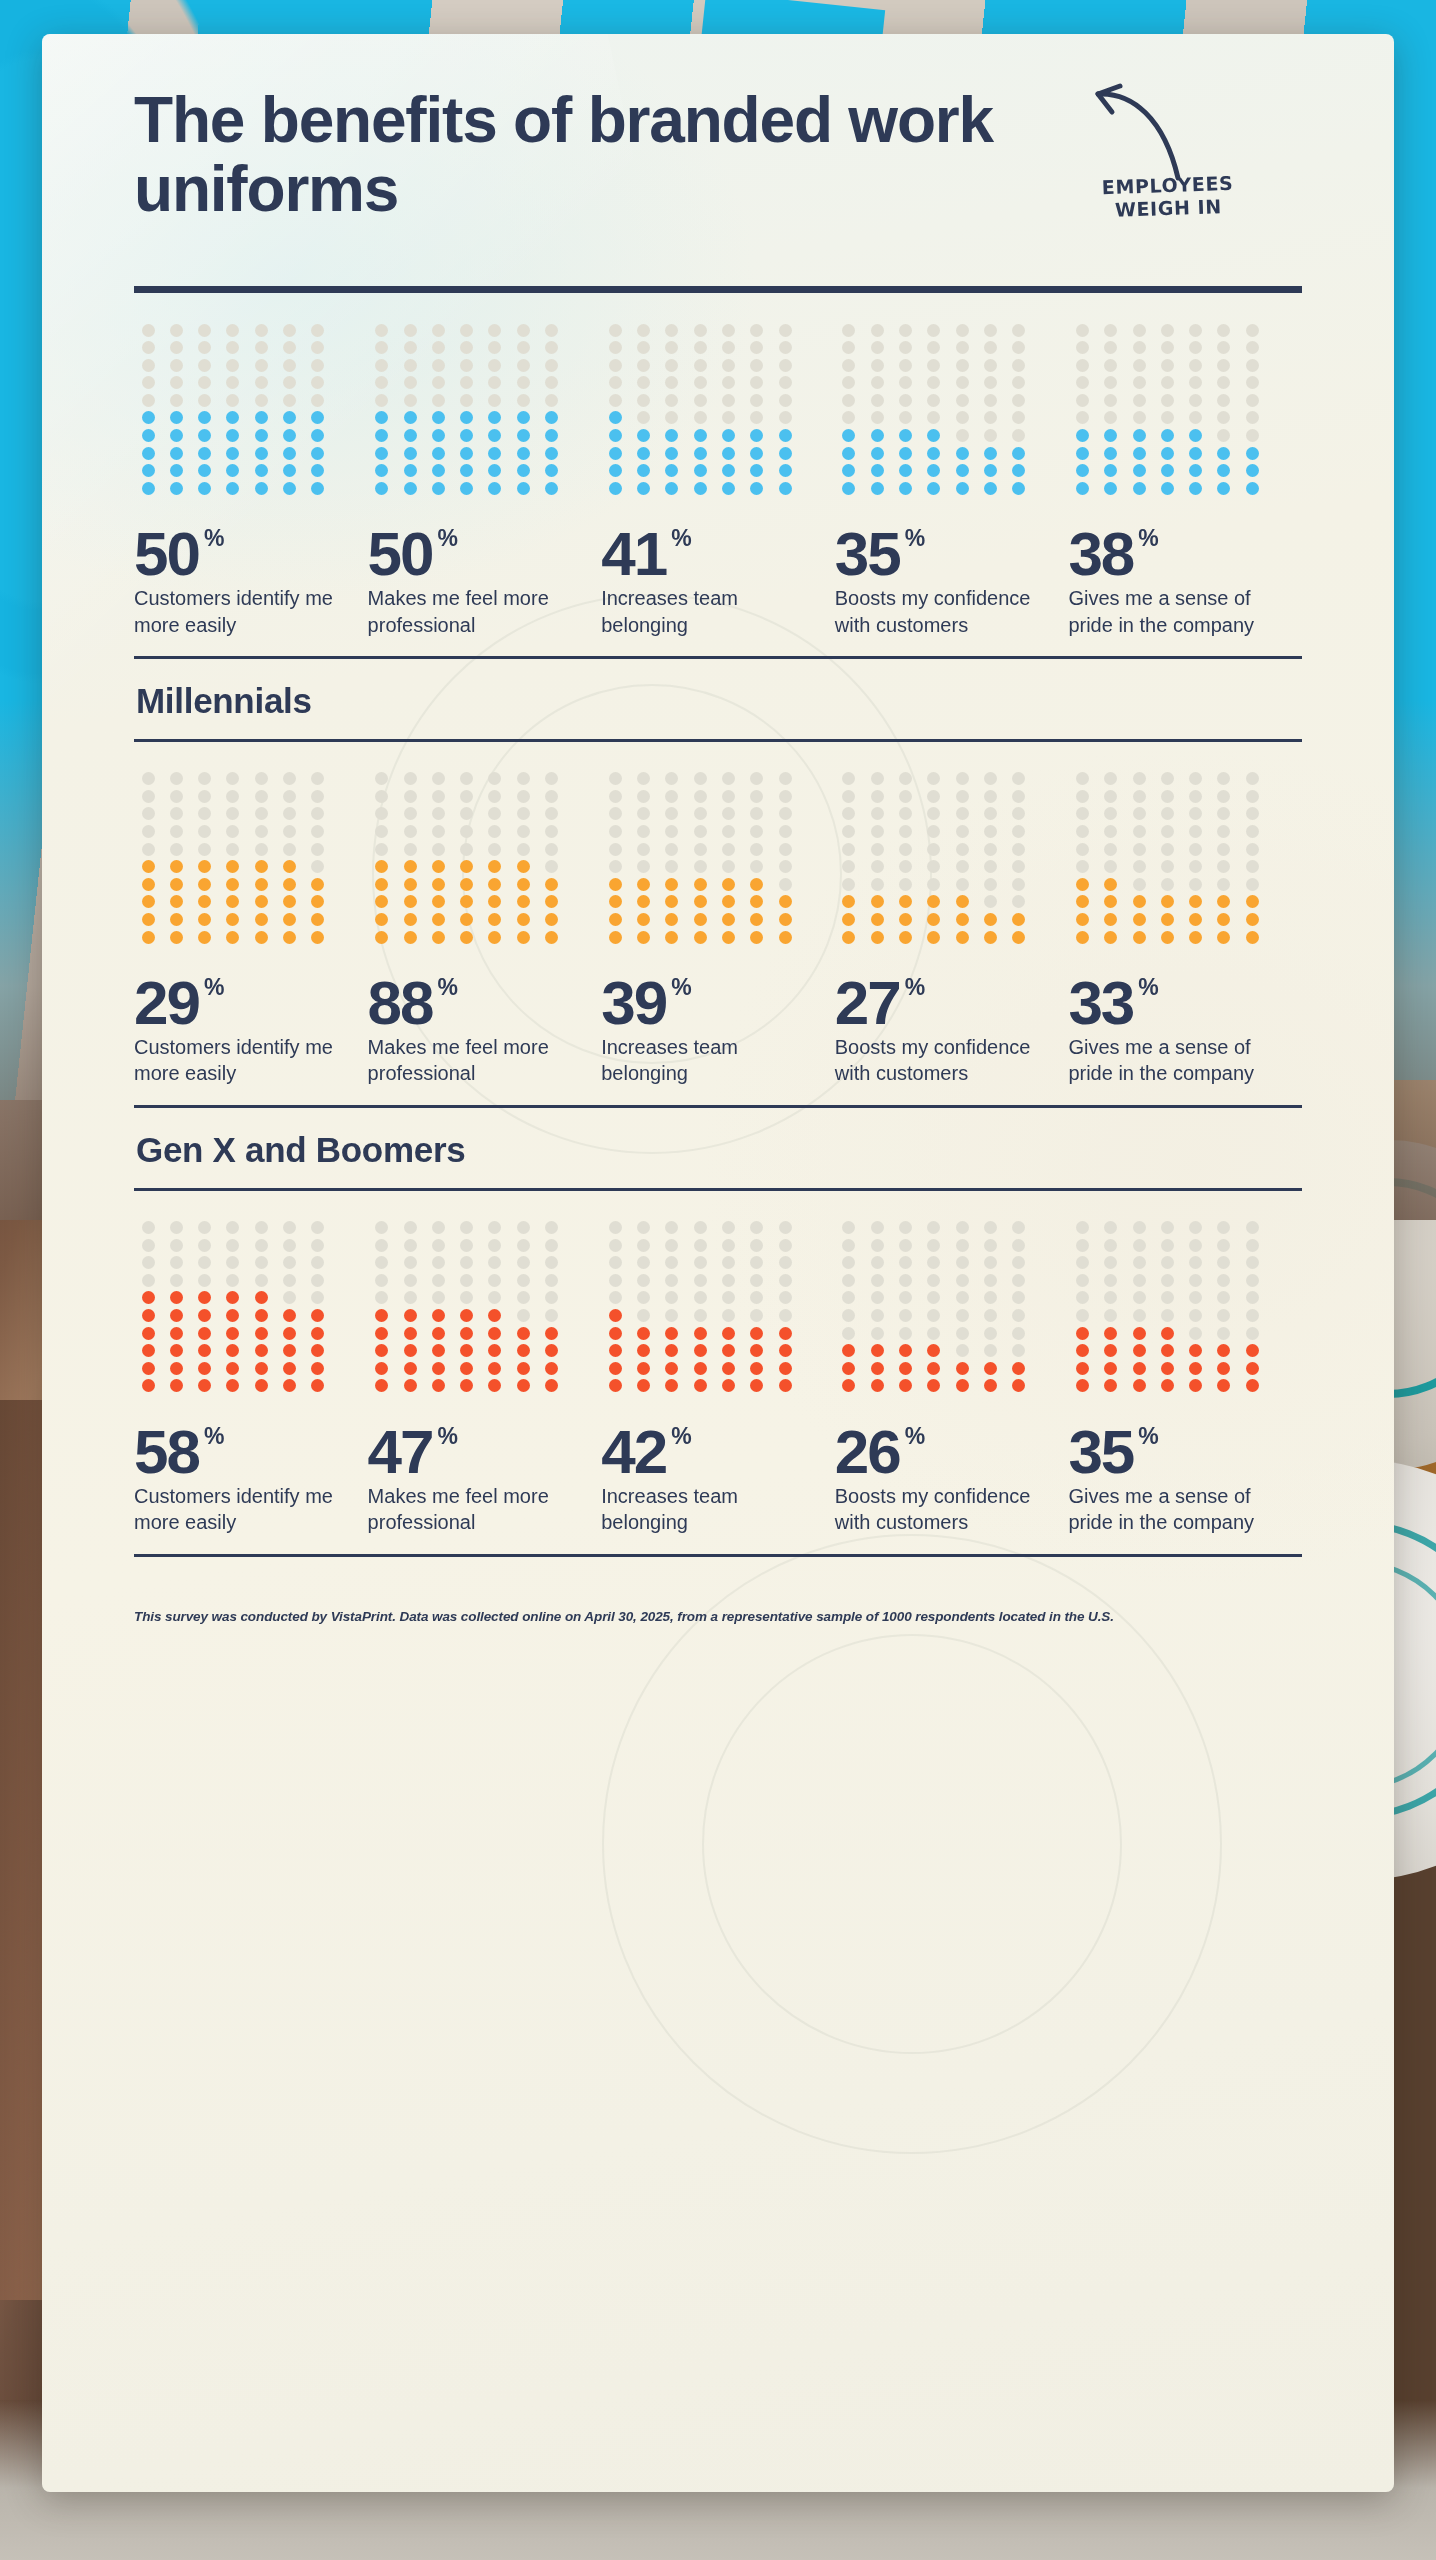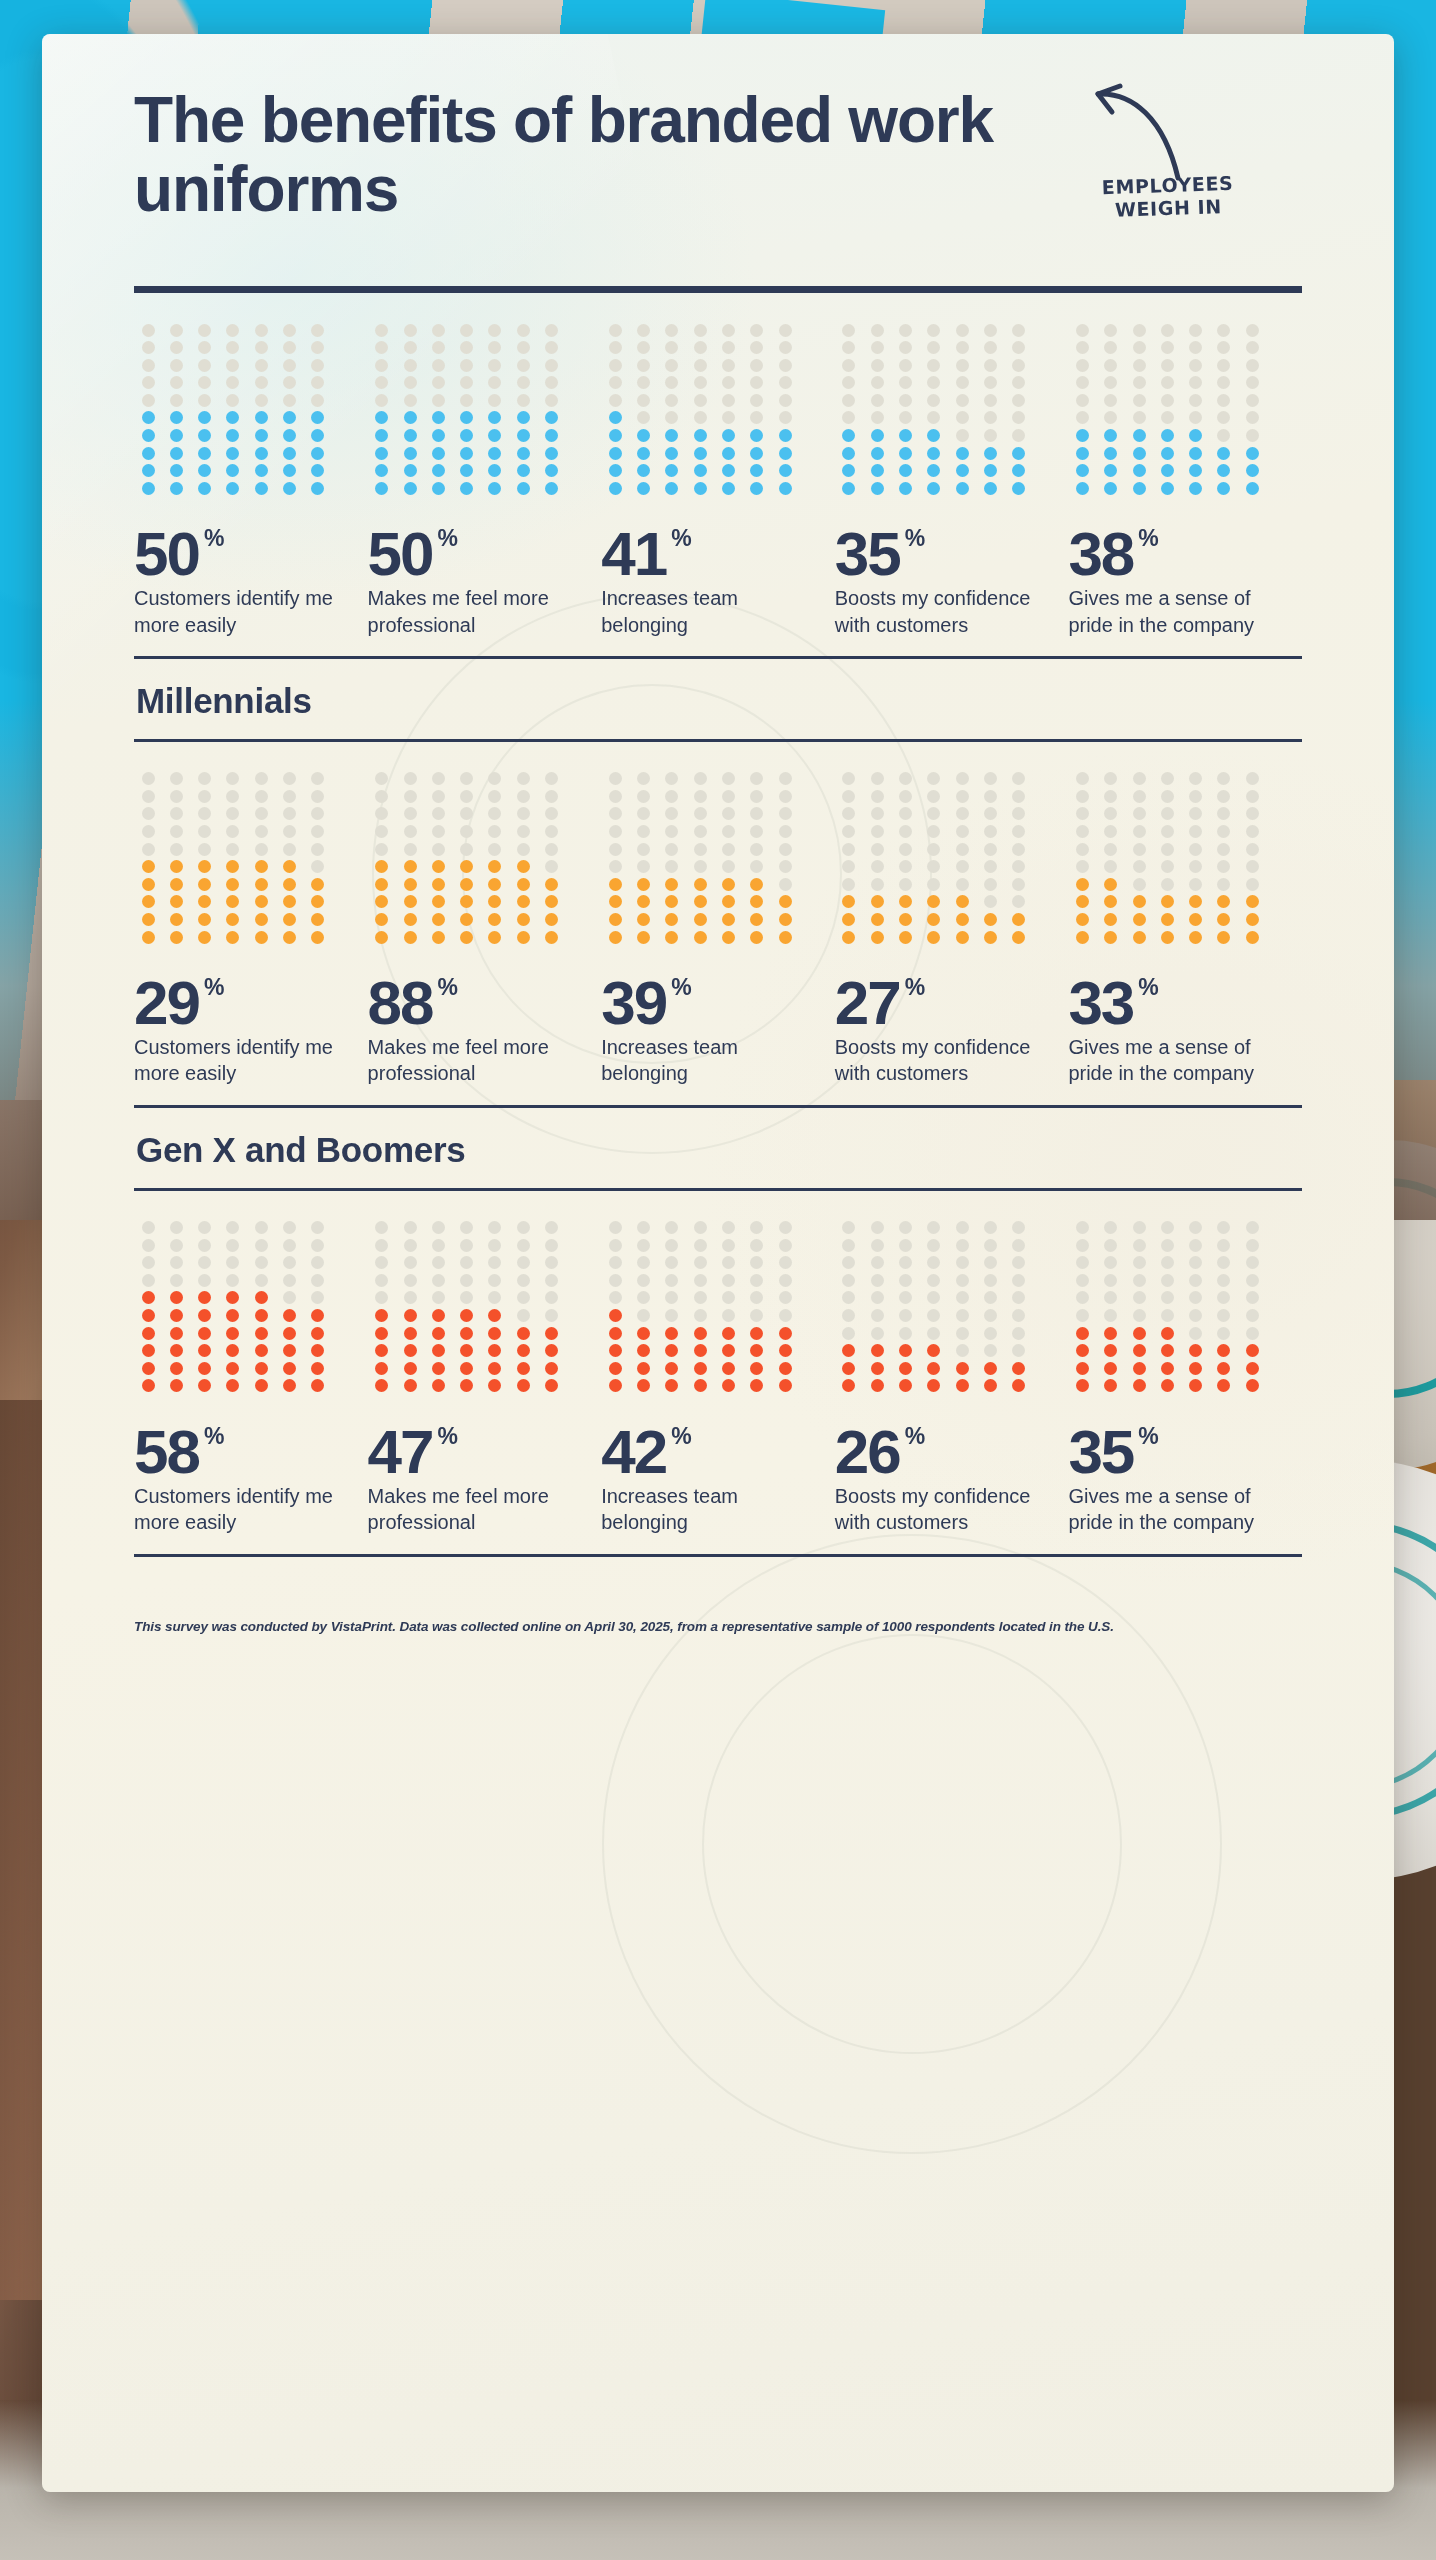--- a/index.html
+++ b/index.html
@@ -228,21 +228,21 @@
     color: #2e3a56;
     font-weight: normal;
     max-width: 200px;
   }
 
   .section-foot-rule { margin-top: 18px; }
 
   
   #footer { padding-top: 26px; }
   #footer-note {
-    margin-top: 36px;
+    margin-top: 26px;
     font-size: 13.5px;
     font-style: italic;
     font-weight: bold;
     color: #2e3a56;
     letter-spacing: -0.1px;
   }
 </style>
 </head>
 <body>
 

